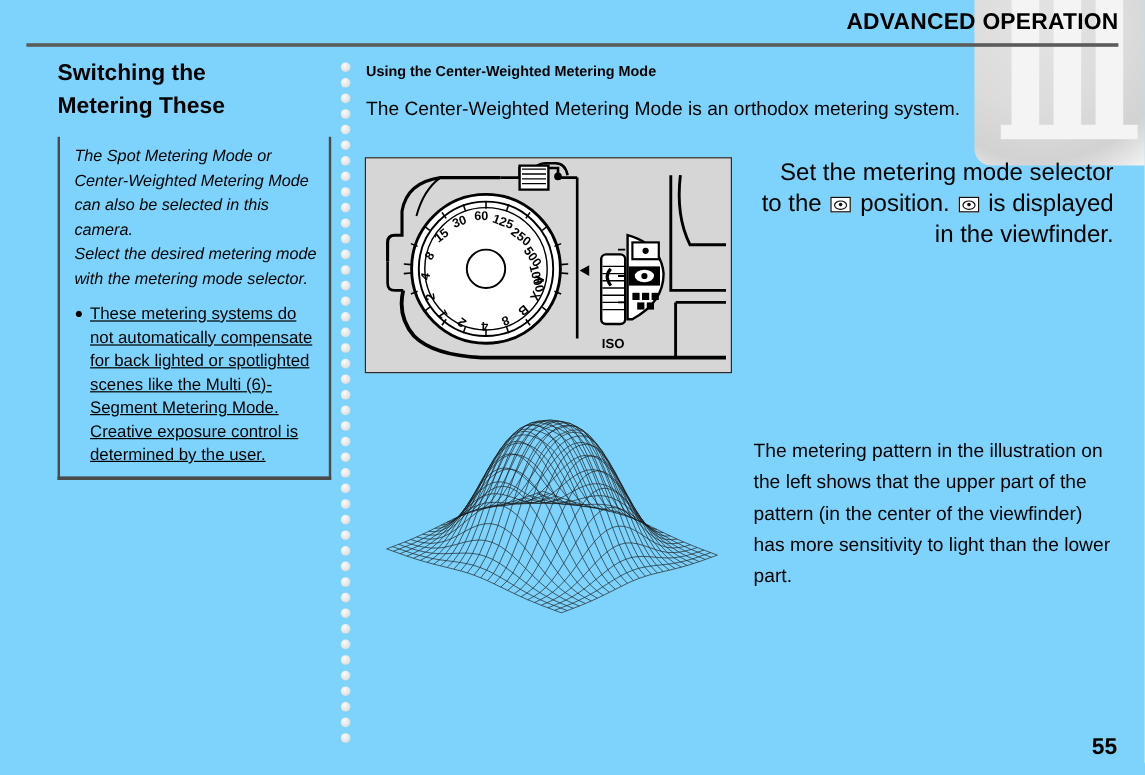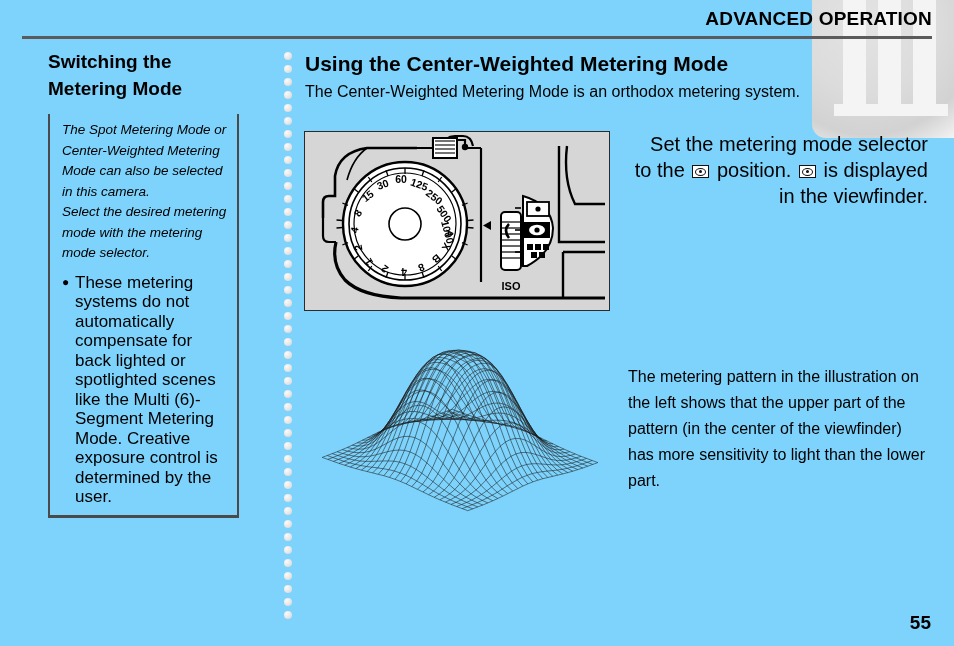--- a/index.html
+++ b/index.html
@@ -85,43 +85,44 @@
     margin: 0 0 12px 0;
     white-space: pre-line;
   }
   .note-box {
     border-left: 2px solid #4a4a4a;
     border-right: 2px solid #4a4a4a;
     border-bottom: 3px solid #4a4a4a;
     border-top: none;
     padding: 6px 8px 8px 12px;
     box-sizing: border-box;
-    width: 191px;
+    width: 228px;
   }
   .note-italic {
     font-size: 13.5px;
     font-style: italic;
     line-height: 20.5px;
     margin: 0;
     white-space: pre-line;
   }
   .bullet-row {
     display: flex;
     margin-top: 9px;
   }
   .bullet-dot {
     flex: 0 0 auto;
     width: 13px;
     font-size: 12px;
     line-height: 19.5px;
   }
   .bullet-text {
-    font-size: 17px;
+    font-size: 14px;
     line-height: 19.5px;
     white-space: pre-line;
+    text-decoration: underline;
   }
 
   
   .dot-divider {
     position: absolute;
     left: 283px;
     top: 52px;
     width: 10px;
     height: 556px;
     display: flex;
@@ -137,21 +138,21 @@
     border-radius: 50%;
     background: radial-gradient(circle at 35% 32%, #fbfbfb 0%, #e6e6e6 55%, #cfcfcf 100%);
     flex: 0 0 auto;
   }
 
   
   .sub-heading {
     position: absolute;
     left: 305px;
     top: 52px;
-    font-size: 21px;
+    font-size: 12px;
     font-weight: bold;
     white-space: nowrap;
   }
   .intro-line {
     position: absolute;
     left: 305px;
     top: 80px;
     font-size: 16px;
     line-height: 23px;
     white-space: nowrap;
@@ -253,21 +254,21 @@
     <div class="pillar p2"></div>
     <div class="pillar p3"></div>
     <div class="base"></div>
   </div>
 
   <div class="header-title">ADVANCED OPERATION</div>
   <div class="header-rule"></div>
 
   <div class="left-col">
     <h1 class="left-heading">Switching the
-Metering Mode</h1>
+Metering These</h1>
     <div class="note-box">
       <p class="note-italic">The Spot Metering Mode or Center-Weighted Metering Mode can also be selected in this camera.
 Select the desired metering mode with the metering mode selector.</p>
       <div class="bullet-row">
         <span class="bullet-dot">●</span>
         <span class="bullet-text">These metering systems do not automatically compensate for back lighted or spotlighted scenes like the Multi (6)-Segment Metering Mode. Creative exposure control is determined by the user.</span>
       </div>
     </div>
   </div>
 

